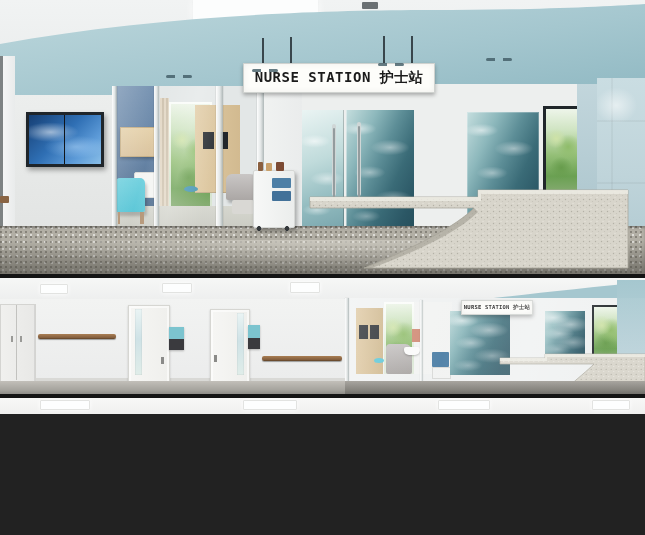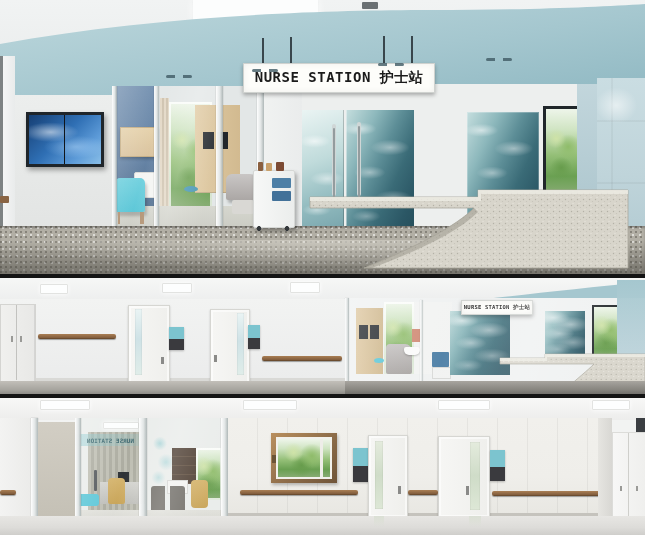--- a/index.html
+++ b/index.html
@@ -1,16 +1,16 @@
 <!DOCTYPE html>
 <html style="--ceiling-teal: #a5c7cf; --column-blue: #bfd4da; --water-teal-dark: #2e5d6b; --water-teal-light: #cfe6e6; --terrazzo-desk: #d8d5cb; --floor-terrazzo: #b2afa5; --wall-white: #eff0ef; --wall-cream: #efeeea; --accent-wall-blue: #5f7ea1; --chair-teal: #57c5d6; --cart-drawer-blue: #4d7fa6; --wood-light: #d9c29c; --handrail-wood: #85603f; --sign-plate-teal: #7cc4cf; --sign-plate-dark: #3a3a3e; --signboard-bg: #fdfdfa; --signboard-text: #1b1b1b; --greenery: #7bb163; --tv-screen-blue: #2f6fb4;"><head>
 <meta charset="utf-8">
 <style>
   html,body{margin:0;padding:0;background:#222;}
-  .canvas{position:relative;width:645px;height:535px;overflow:hidden;background:#fdba74;
+  .canvas{position:relative;width:645px;height:414px;overflow:hidden;background:#fdba74;
           font-family:"Liberation Sans",sans-serif;}
   .panel{position:relative;width:645px;overflow:hidden;background:#f2f3f2;}
   .p1{height:274px;} .p2{height:116px;} .p3{height:137px;}
   .sep{width:645px;height:4px;background:#141414;}
   .abs{position:absolute;}
   .lightbox{background:var(--signboard-bg,#fdfdfa);border:1px solid #cfd2cf;
             box-shadow:0 2px 4px rgba(0,0,0,.3), inset 0 0 6px rgba(0,0,0,.06);
             color:var(--signboard-text,#1b1b1b);
             font-family:"DejaVu Sans Mono",monospace;font-weight:bold;
             display:flex;align-items:center;justify-content:center;

